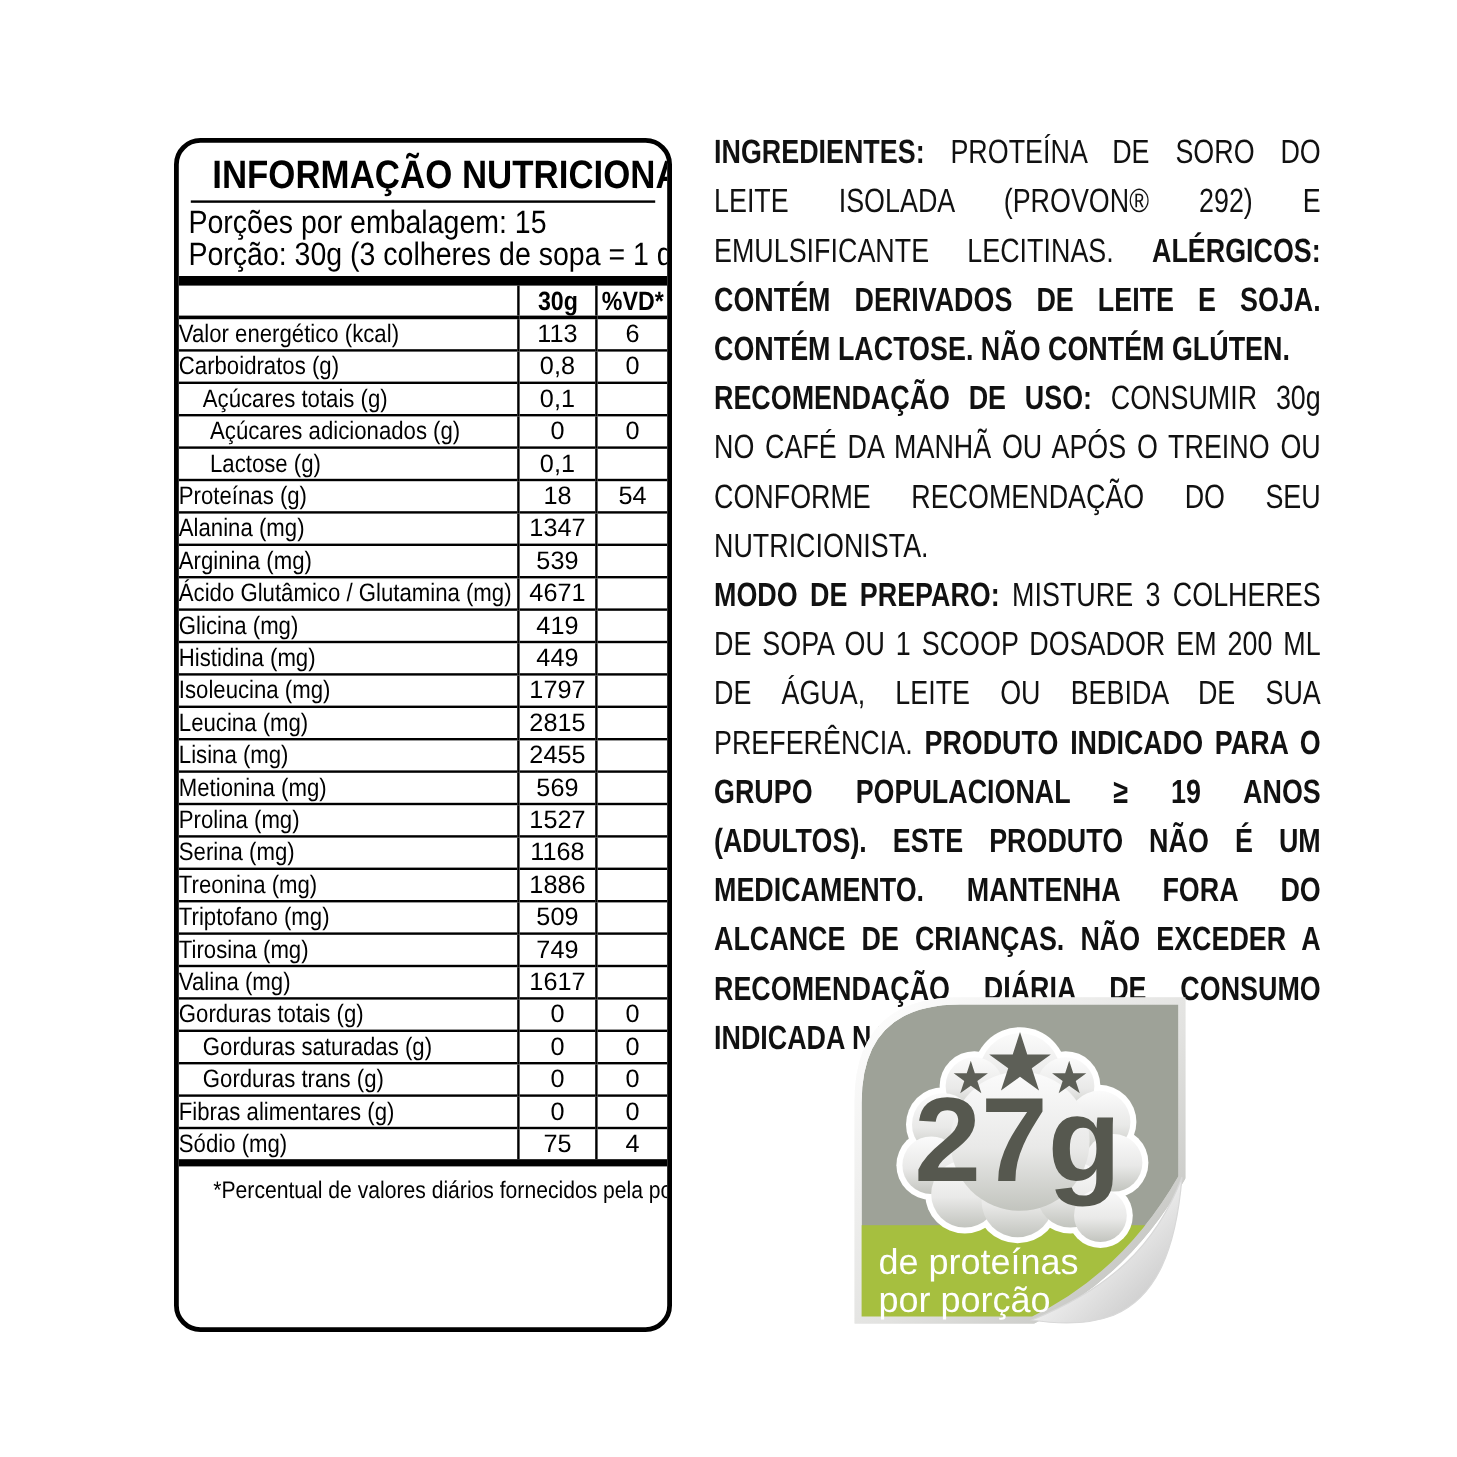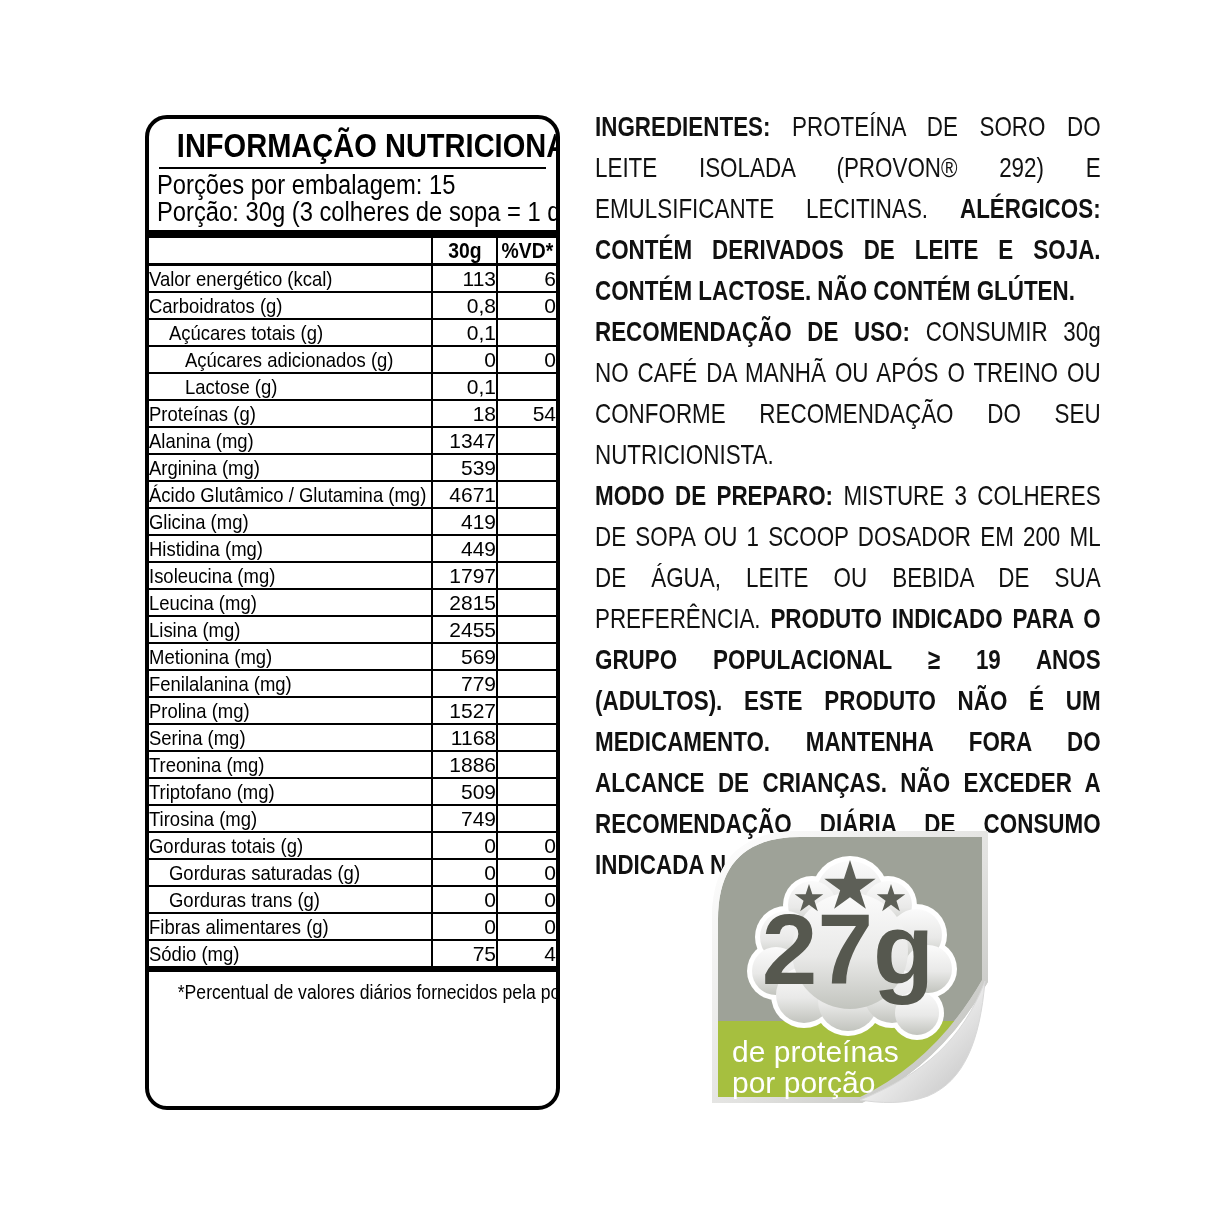--- a/index.html
+++ b/index.html
@@ -15,22 +15,22 @@
   .nl-title-rule{height:0;border-bottom:2px solid #000;margin:2px 10px 0 10px;}
   .nl-servings{padding:3px 0 4px 8px;font-size:27px;line-height:27px;font-weight:500;}
   .nl-thickbar{height:8px;background:#000;}
   .nl-thinbar{height:6px;background:#000;}
   table.nl{width:100%;border-collapse:collapse;table-layout:fixed;}
   table.nl col.c1{width:283px;} table.nl col.c2{width:65px;} table.nl col.c3{width:59px;}
   table.nl th,table.nl td{border-top:2px solid #000;font-weight:400;
         font-size:21px;line-height:25px;padding:0;vertical-align:middle;}
   table.nl thead th{border-top:none;border-bottom:3px solid #000;font-weight:700;font-size:22px;text-align:center;}
   td.c-label{text-align:left;padding-left:8px;overflow:visible;text-decoration:underline;}
-  td.c-label.ind1{padding-left:20px;} td.c-label.ind2{padding-left:36px;margin-top:17px;}
-  td.c-amt,td.c-dv,th.c-amt,th.c-dv{text-align:right;border-left:2px solid #000;}
+  td.c-label.ind1{padding-left:20px;} td.c-label.ind2{padding-left:26px;margin-top:17px;}
+  td.c-amt,td.c-dv,th.c-amt,th.c-dv{text-align:center;border-left:2px solid #000;}
   .nl-footnote{text-align:center;font-size:20px;padding-top:9px;}
 
   
   .right-col{position:absolute;left:595px;top:106px;width:632px;
              transform:scaleX(.8);transform-origin:0 0;
              font-size:28px;line-height:41px;text-align:justify;color:#111;}
   .right-col p{margin:0;}
   .seg-b{font-weight:700;}
   .seg-r{font-weight:400;}
 
@@ -133,25 +133,20 @@
             <td class="c-label ind0"><span class="cond">Lisina (mg)</span></td>
             <td class="c-amt">2455</td>
             <td class="c-dv"></td>
           </tr>
           <tr>
             <td class="c-label ind0"><span class="cond">Metionina (mg)</span></td>
             <td class="c-amt">569</td>
             <td class="c-dv"></td>
           </tr>
           <tr>
-            <td class="c-label ind0"><span class="cond">Fenilalanina (mg)</span></td>
-            <td class="c-amt">779</td>
-            <td class="c-dv"></td>
-          </tr>
-          <tr>
             <td class="c-label ind0"><span class="cond">Prolina (mg)</span></td>
             <td class="c-amt">1527</td>
             <td class="c-dv"></td>
           </tr>
           <tr>
             <td class="c-label ind0"><span class="cond">Serina (mg)</span></td>
             <td class="c-amt">1168</td>
             <td class="c-dv"></td>
           </tr>
           <tr>
@@ -160,20 +155,25 @@
             <td class="c-dv"></td>
           </tr>
           <tr>
             <td class="c-label ind0"><span class="cond">Triptofano (mg)</span></td>
             <td class="c-amt">509</td>
             <td class="c-dv"></td>
           </tr>
           <tr>
             <td class="c-label ind0"><span class="cond">Tirosina (mg)</span></td>
             <td class="c-amt">749</td>
+            <td class="c-dv"></td>
+          </tr>
+          <tr>
+            <td class="c-label ind0"><span class="cond">Valina (mg)</span></td>
+            <td class="c-amt">1617</td>
             <td class="c-dv"></td>
           </tr>
           <tr>
             <td class="c-label ind0"><span class="cond">Gorduras totais (g)</span></td>
             <td class="c-amt">0</td>
             <td class="c-dv">0</td>
           </tr>
           <tr>
             <td class="c-label ind1"><span class="cond">Gorduras saturadas (g)</span></td>
             <td class="c-amt">0</td>

